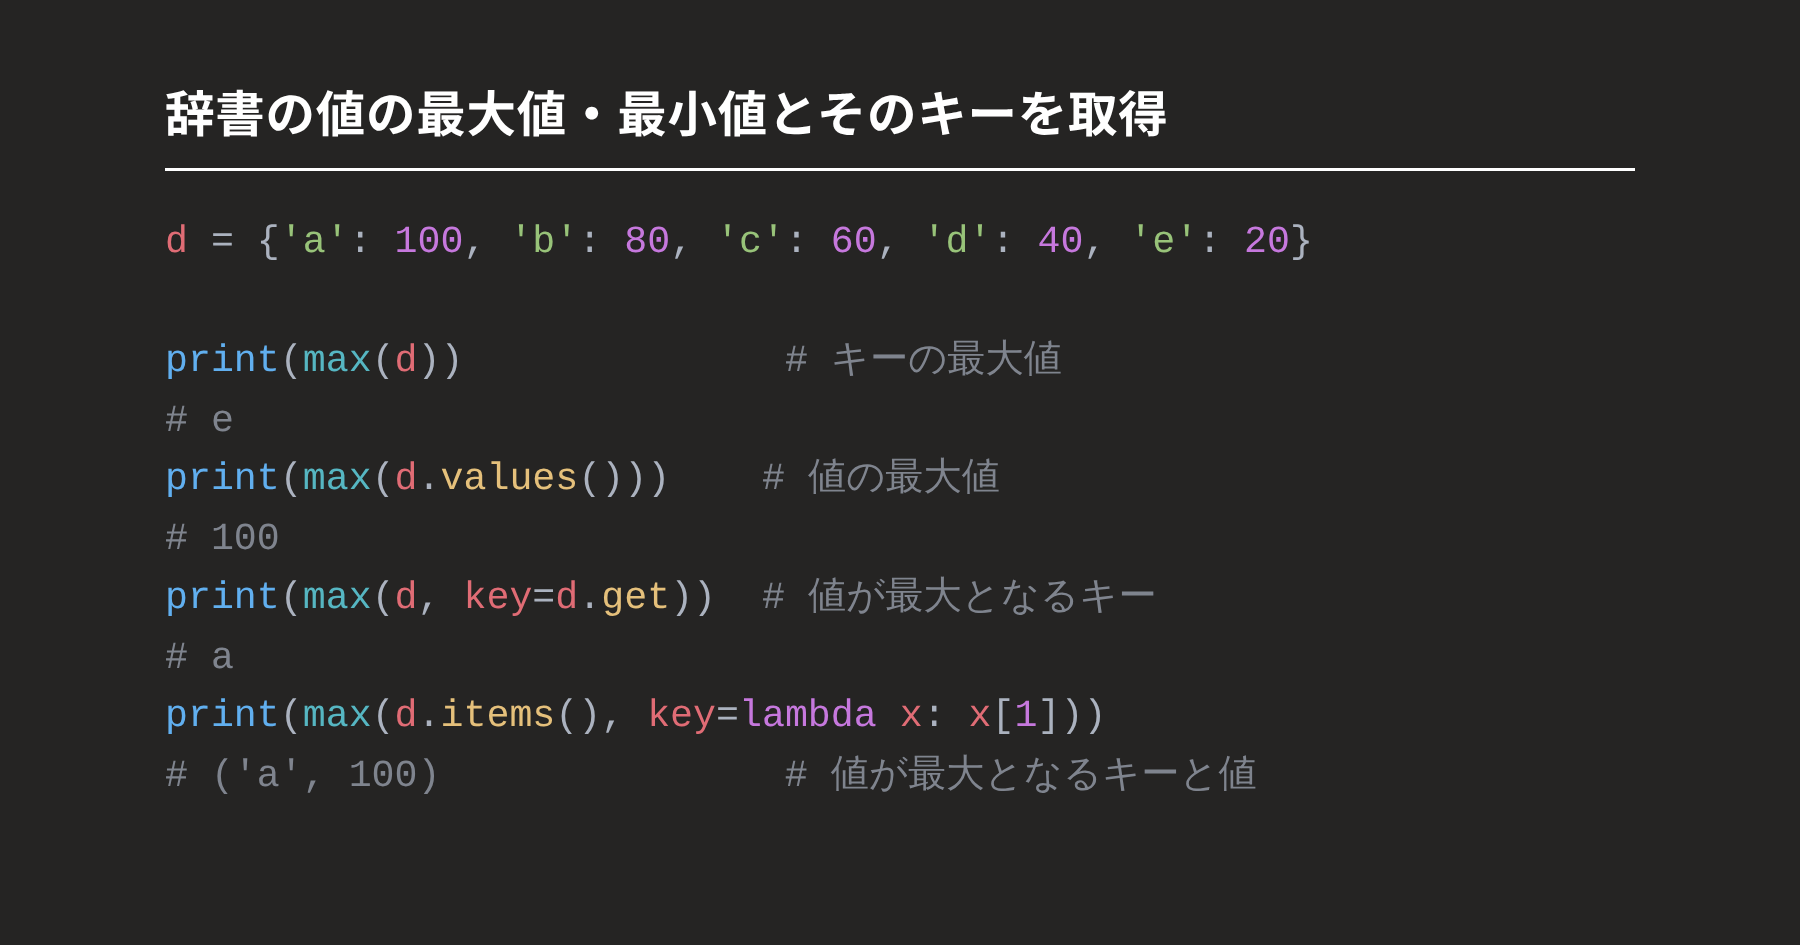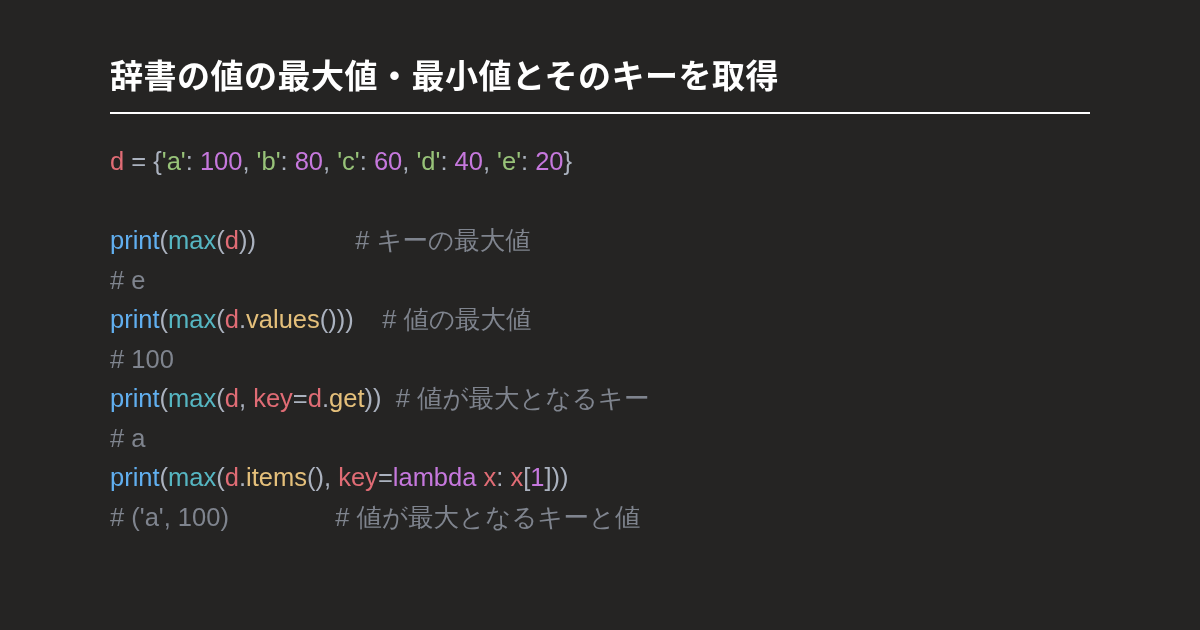--- a/index.html
+++ b/index.html
@@ -20,21 +20,21 @@
     .title {
       color: #ffffff;
       font-size: 33px;
       font-weight: 700;
       letter-spacing: 0.5px;
       padding-bottom: 14px;
       border-bottom: 2px solid #ffffff;
       margin-bottom: 28px;
     }
     .code-block {
-      font-family: Liberation Sans, sans-serif;
+      font-family: Liberation Mono, monospace;
       font-size: 25.5px;
       line-height: 1.55;
       white-space: pre;
       color: #abb2bf;
     }
     .tok-var { color: #e06c75; }
     .tok-op { color: #abb2bf; }
     .tok-punct { color: #abb2bf; }
     .tok-str { color: #98c379; }
     .tok-num { color: #c678dd; }

